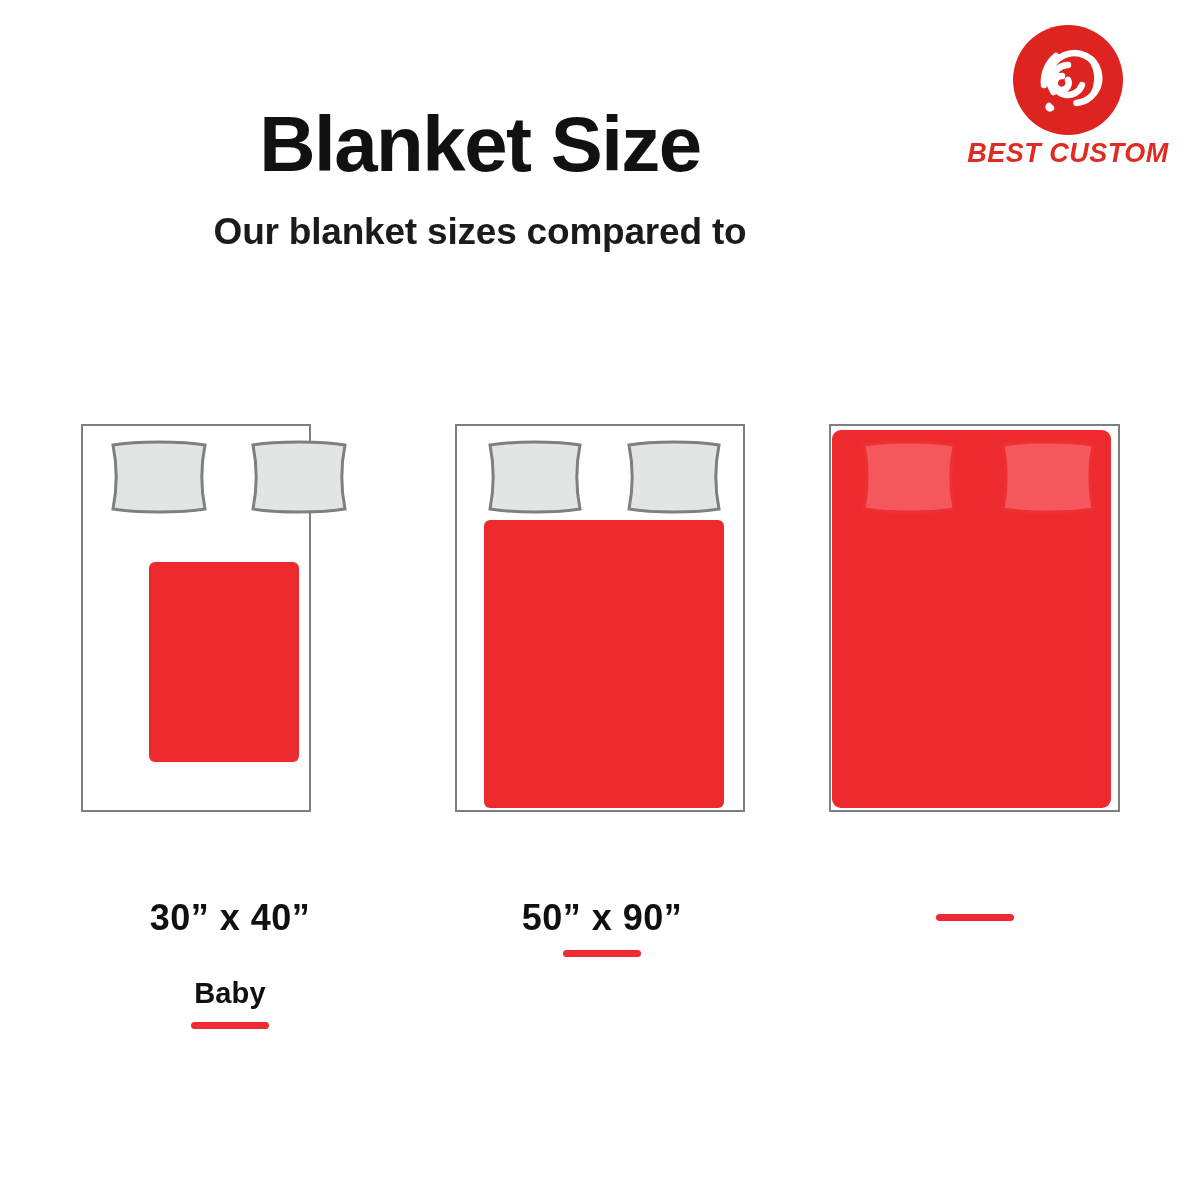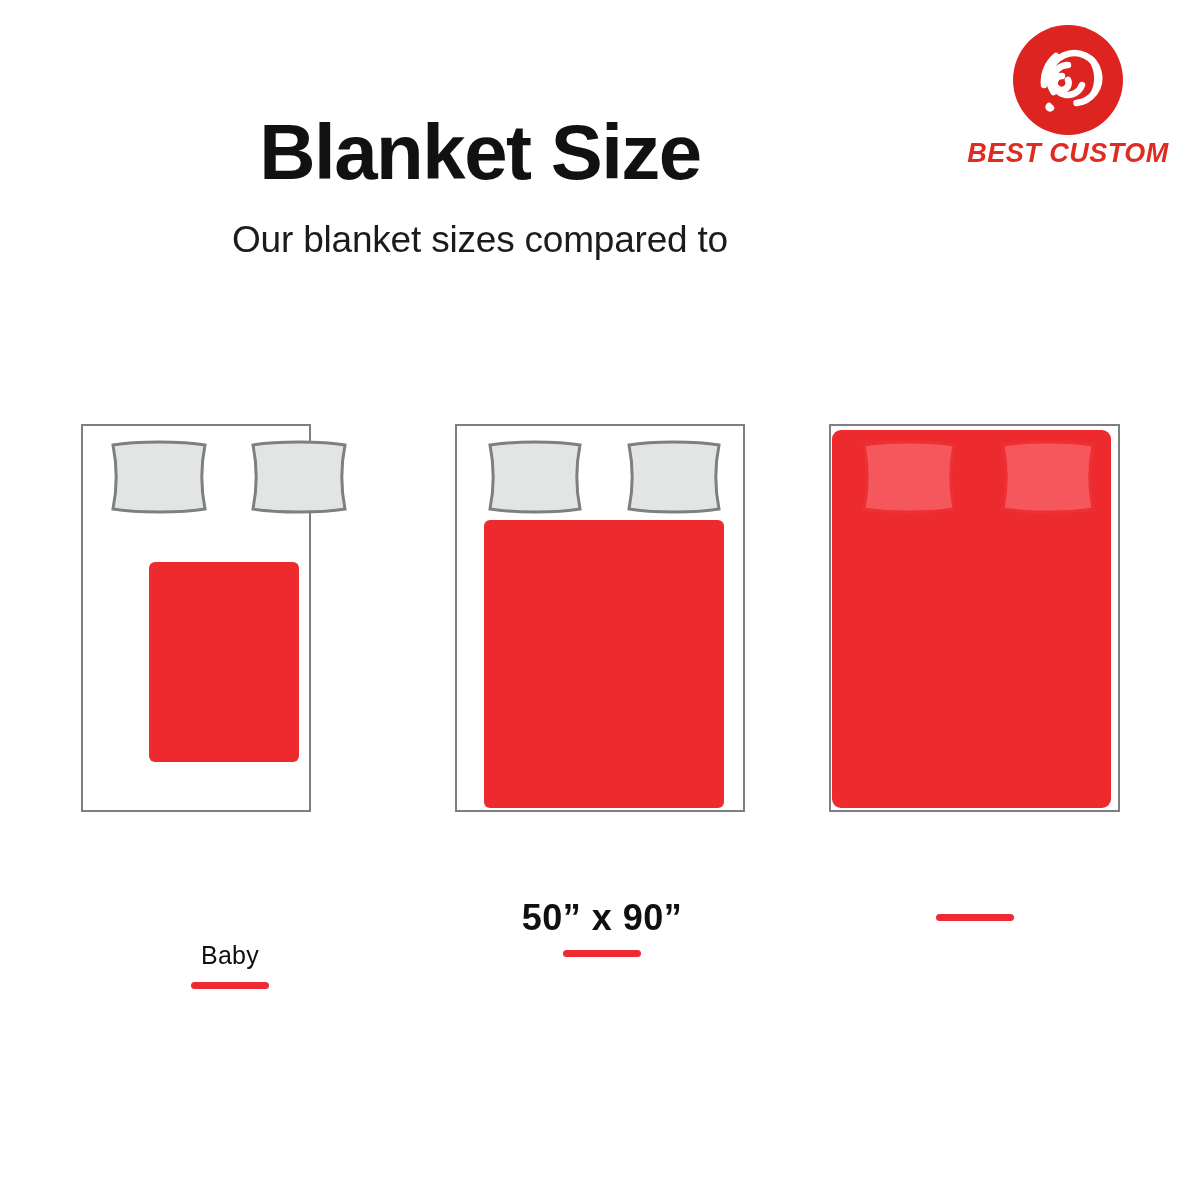--- a/index.html
+++ b/index.html
@@ -48,26 +48,26 @@
     left: 0;
     width: 960px;
     text-align: center;
   }
   #page-title {
     font-size: 78px;
     font-weight: bold;
     color: #111111;
     letter-spacing: -1.5px;
     line-height: 1.05;
-    margin: 8px;
+    margin: 0;
   }
   #page-subtitle {
     margin-top: 22px;
     font-size: 37px;
-    font-weight: 400;
+    font-weight: 700;
     color: #1b1b1b;
     line-height: 1.30;
     letter-spacing: -0.2px;
   }
 
   
   #beds-row {
     position: absolute;
     top: 424px;
     left: 0;
@@ -137,22 +137,22 @@
 
   .caption-dimensions {
     font-size: 36px;
     font-weight: bold;
     color: #101010;
     letter-spacing: 0.5px;
     line-height: 1;
   }
   .caption-name {
     margin-top: 43px;
-    font-size: 25px;
-    font-weight: normal;
+    font-size: 29px;
+    font-weight: bold;
     color: #101010;
     letter-spacing: 0.2px;
     line-height: 1;
   }
   .caption-rule {
     margin: 14px auto 0 auto;
     width: 78px;
     height: 7px;
     border-radius: 4px;
     background: #ee2b35;
@@ -216,20 +216,21 @@
     <svg class="pillow pillow-red" style="left:167px; top:16px; width:104px; height:74px;" viewBox="0 0 104 74" preserveAspectRatio="none">
       <path d="M7 5 C30 1, 74 1, 97 5 C93 25, 93 49, 97 69 C74 73, 30 73, 7 69 C11 49, 11 25, 7 5 Z"></path>
     </svg>
   </div>
 
 </div>
 
 <div id="captions-row">
 
   <div id="caption-col-baby" class="caption-col">
+    <div class="caption-dimensions">30” x 40”</div>
     <div class="caption-name">Baby</div>
     <div class="caption-rule"></div>
   </div>
 
   <div id="caption-col-throw" class="caption-col">
     <div class="caption-dimensions">50” x 90”</div>
     <div class="caption-rule"></div>
   </div>
 
   <div id="caption-col-queen" class="caption-col">

